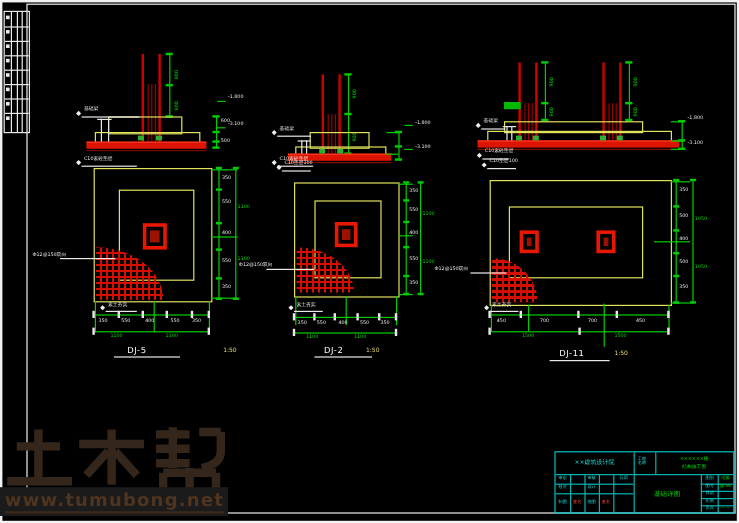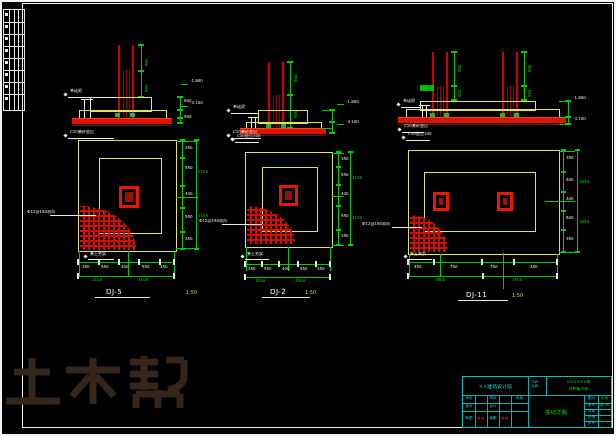--- a/index.html
+++ b/index.html
@@ -424,15 +424,19 @@
 
   <div style="left:0;top:350px;width:200px;height:86px;">
     <span style="left:8px;top:6px;font-size:40px;color:transparent;">土木帮</span>
     <svg width="192" height="56" viewBox="0 0 192 56" style="left:2px;top:2px;" fill="none" stroke="#35261b" stroke-width="7">
       <path d="M30 6 V48 M12 20 H48 M4 49 H58"></path>
       <path d="M64 18 H118 M91 6 V52 M88 24 L70 44 M94 24 L112 44"></path>
       <path d="M128 10 H156 M128 22 H156 M128 34 H156 M142 4 V38"></path>
       <path d="M164 8 H182 M182 8 V24 C182 32 176 36 166 38"></path>
       <path d="M134 42 H178 M134 42 V56 M178 42 V56 M156 38 V56"></path>
     </svg>
+    <div style="left:0;top:56px;width:190px;height:24px;background:#1b1b1b;">
+      <span style="position:absolute;left:4px;top:2px;font-size:15px;font-weight:bold;color:#4f341f;
+                   border-bottom:2px solid #3a2a1c;letter-spacing:1px;font-family:'DejaVu Sans',sans-serif;">www.tumubong.net</span>
+    </div>
   </div>
 
 </div>
 
 </body></html>

